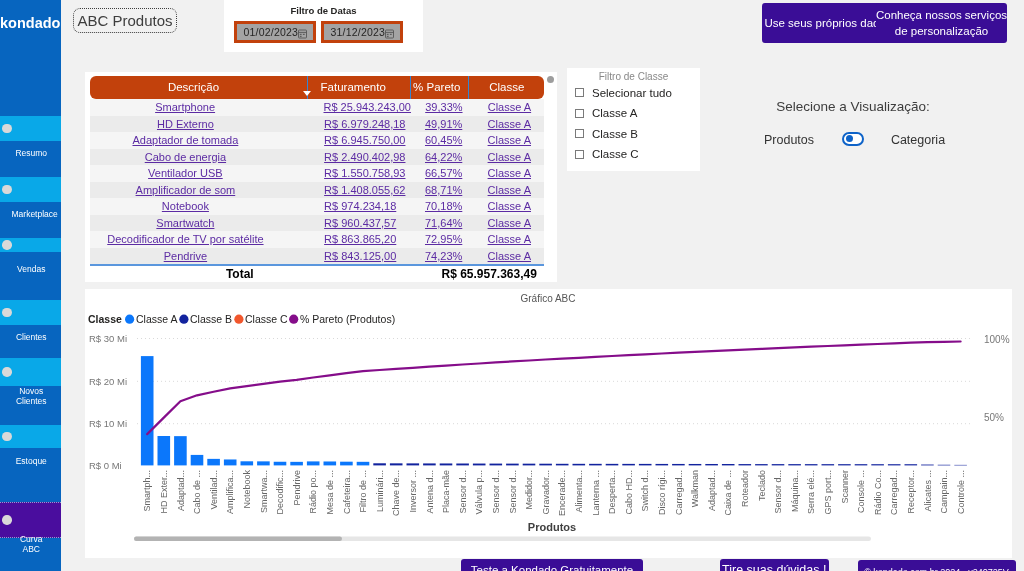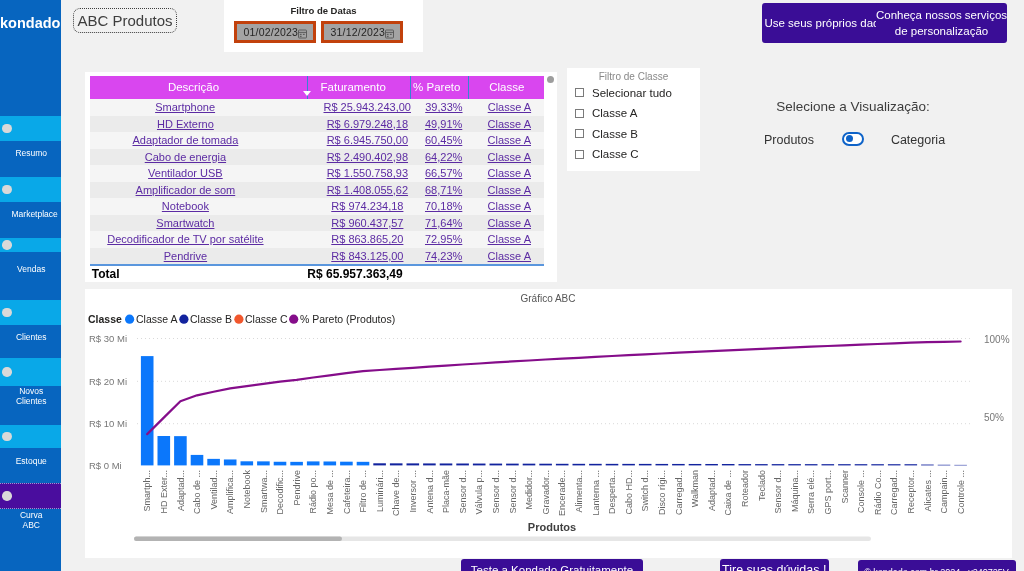--- a/index.html
+++ b/index.html
@@ -16,33 +16,33 @@
 
 #datecard { position:absolute; left:224px; top:0px; width:199px; height:52px; background:#fff; }
 #datecard .ttl { position:absolute; top:5px; width:100%; text-align:center; font-size:9.5px; font-weight:bold; color:#252423; }
 .dinput { position:absolute; top:21px; height:22px; background:#a3a3a3; border:3px solid #c2410c; display:flex; align-items:center; font-size:10.5px; color:#252423; white-space:nowrap; }
 .dinput .dtxt { margin-left:7px; letter-spacing:0.2px; }
 .dinput svg { position:absolute; right:6px; top:5px; }
 
 .pbtn { position:absolute; background:#3a0d96; color:#fff; border-radius:3px; display:flex; align-items:center; justify-content:center; text-align:center; font-size:11.5px; line-height:16px; white-space:nowrap; }
 
 #tablecard { position:absolute; left:85px; top:71.5px; width:472px; height:210px; background:#fff; }
-#thead { position:absolute; left:4.7px; top:4.5px; width:454.6px; height:22.5px; background:#d946ef; display:flex; }
+#thead { position:absolute; left:4.7px; top:4.5px; width:454.6px; height:22.5px; background:#c2410c; display:flex;border-radius:6px; }
 #thead span { color:#fff; font-size:11.5px; display:flex; align-items:center; justify-content:center; position:relative; }
 #thead .h1 { width:217.6px; padding-right:10px; } #thead .h2 { width:102.8px; border-left:1px solid #3585d2; padding-right:12px; }
 #thead .h3 { width:58.3px; border-left:1px solid #3585d2; padding-right:6px; } #thead .h4 { width:75.9px; border-left:1px solid #3585d2; }
 #sortarrow { position:absolute; left:213px; top:14.5px; width:0; height:0; border-left:4.5px solid transparent; border-right:4.5px solid transparent; border-top:5px solid #fff; }
 #tbody { position:absolute; left:4.7px; top:27.5px; width:454.6px; }
 .trow { display:flex; height:16.5px; align-items:center; font-size:11px; color:#5c2ba3; white-space:nowrap;text-decoration:underline; }
 .trow .c1 { width:217.6px; text-align:center; padding-right:10px; }
-.trow .c2 { width:102.8px; text-align:center; padding-right:9px;margin-left:33px; }
+.trow .c2 { width:102.8px; text-align:left; padding-right:9px;margin-left:33px; }
 .trow .c3 { width:58.3px; text-align:right; padding-right:12px; }
 .trow .c4 { width:75.9px; text-align:center; }
 #tsep { position:absolute; left:4.7px; top:192px; width:454.6px; height:2px; background:#5a96dd; }
-#trowtotal { position:absolute; left:4.7px; top:194px; width:454.6px; height:16px; display:flex; align-items:center; font-size:12px; font-weight:bold; color:#000; white-space:nowrap; }
+#trowtotal { position:absolute; left:4.7px; top:194px; width:454.6px; height:16px; display:flex; align-items:center; font-size:12px; font-weight:bold; color:#000; white-space:nowrap;justify-content:flex-end; }
 #trowtotal .c1t { width:217.6px; text-align:left; padding-left:2px; }
 #trowtotal .c2t { width:102.8px; text-align:right; padding-right:9px; }
 #scrolldot { position:absolute; left:546.5px; top:76px; width:7px; height:7px; border-radius:50%; background:#9d9d9d; }
 
 #classcard { position:absolute; left:567px; top:68px; width:133px; height:103px; background:#fff; }
 #classcard .ttl { position:absolute; top:3px; width:100%; text-align:center; font-size:10px; color:#888; }
 .cbrow { position:absolute; left:8px; display:flex; align-items:center; }
 .cbrow .box { width:9px; height:9px; border:1px solid #7a7a7a; background:#fff; margin-right:8px; }
 .cbrow .lbl { font-size:11.5px; color:#252423; }
 
@@ -76,21 +76,21 @@
       <span class="mlabel">Clientes</span>
     </div>
 <div class="mitem" style="top:358px;height:28px">
       <span class="dot"></span>
       <span class="mlabel">Novos<br>Clientes</span>
     </div>
 <div class="mitem" style="top:425px;height:23px">
       <span class="dot"></span>
       <span class="mlabel">Estoque</span>
     </div>
-<div class="mitem purple" style="top:483px;height:26px">
+<div class="mitem purple" style="top:502px;height:36px">
       <span class="dot"></span>
       <span class="mlabel">Curva<br>ABC</span>
     </div>
 </div>
 <div id="titlebox">ABC Produtos</div>
 <div id="datecard">
   <div class="ttl">Filtro de Datas</div>
   <div class="dinput" style="left:9.5px;width:82px;">
       <span class="dtxt">01/02/2023</span>
       <svg width="9" height="10" viewBox="0 0 9 10">

